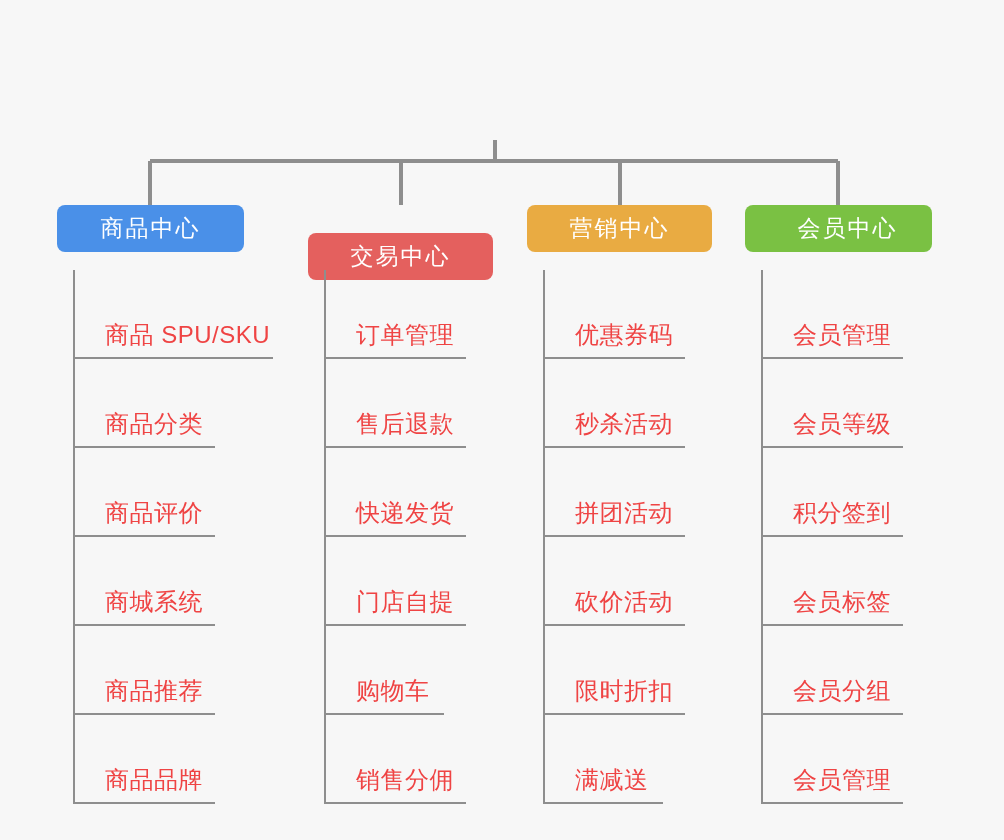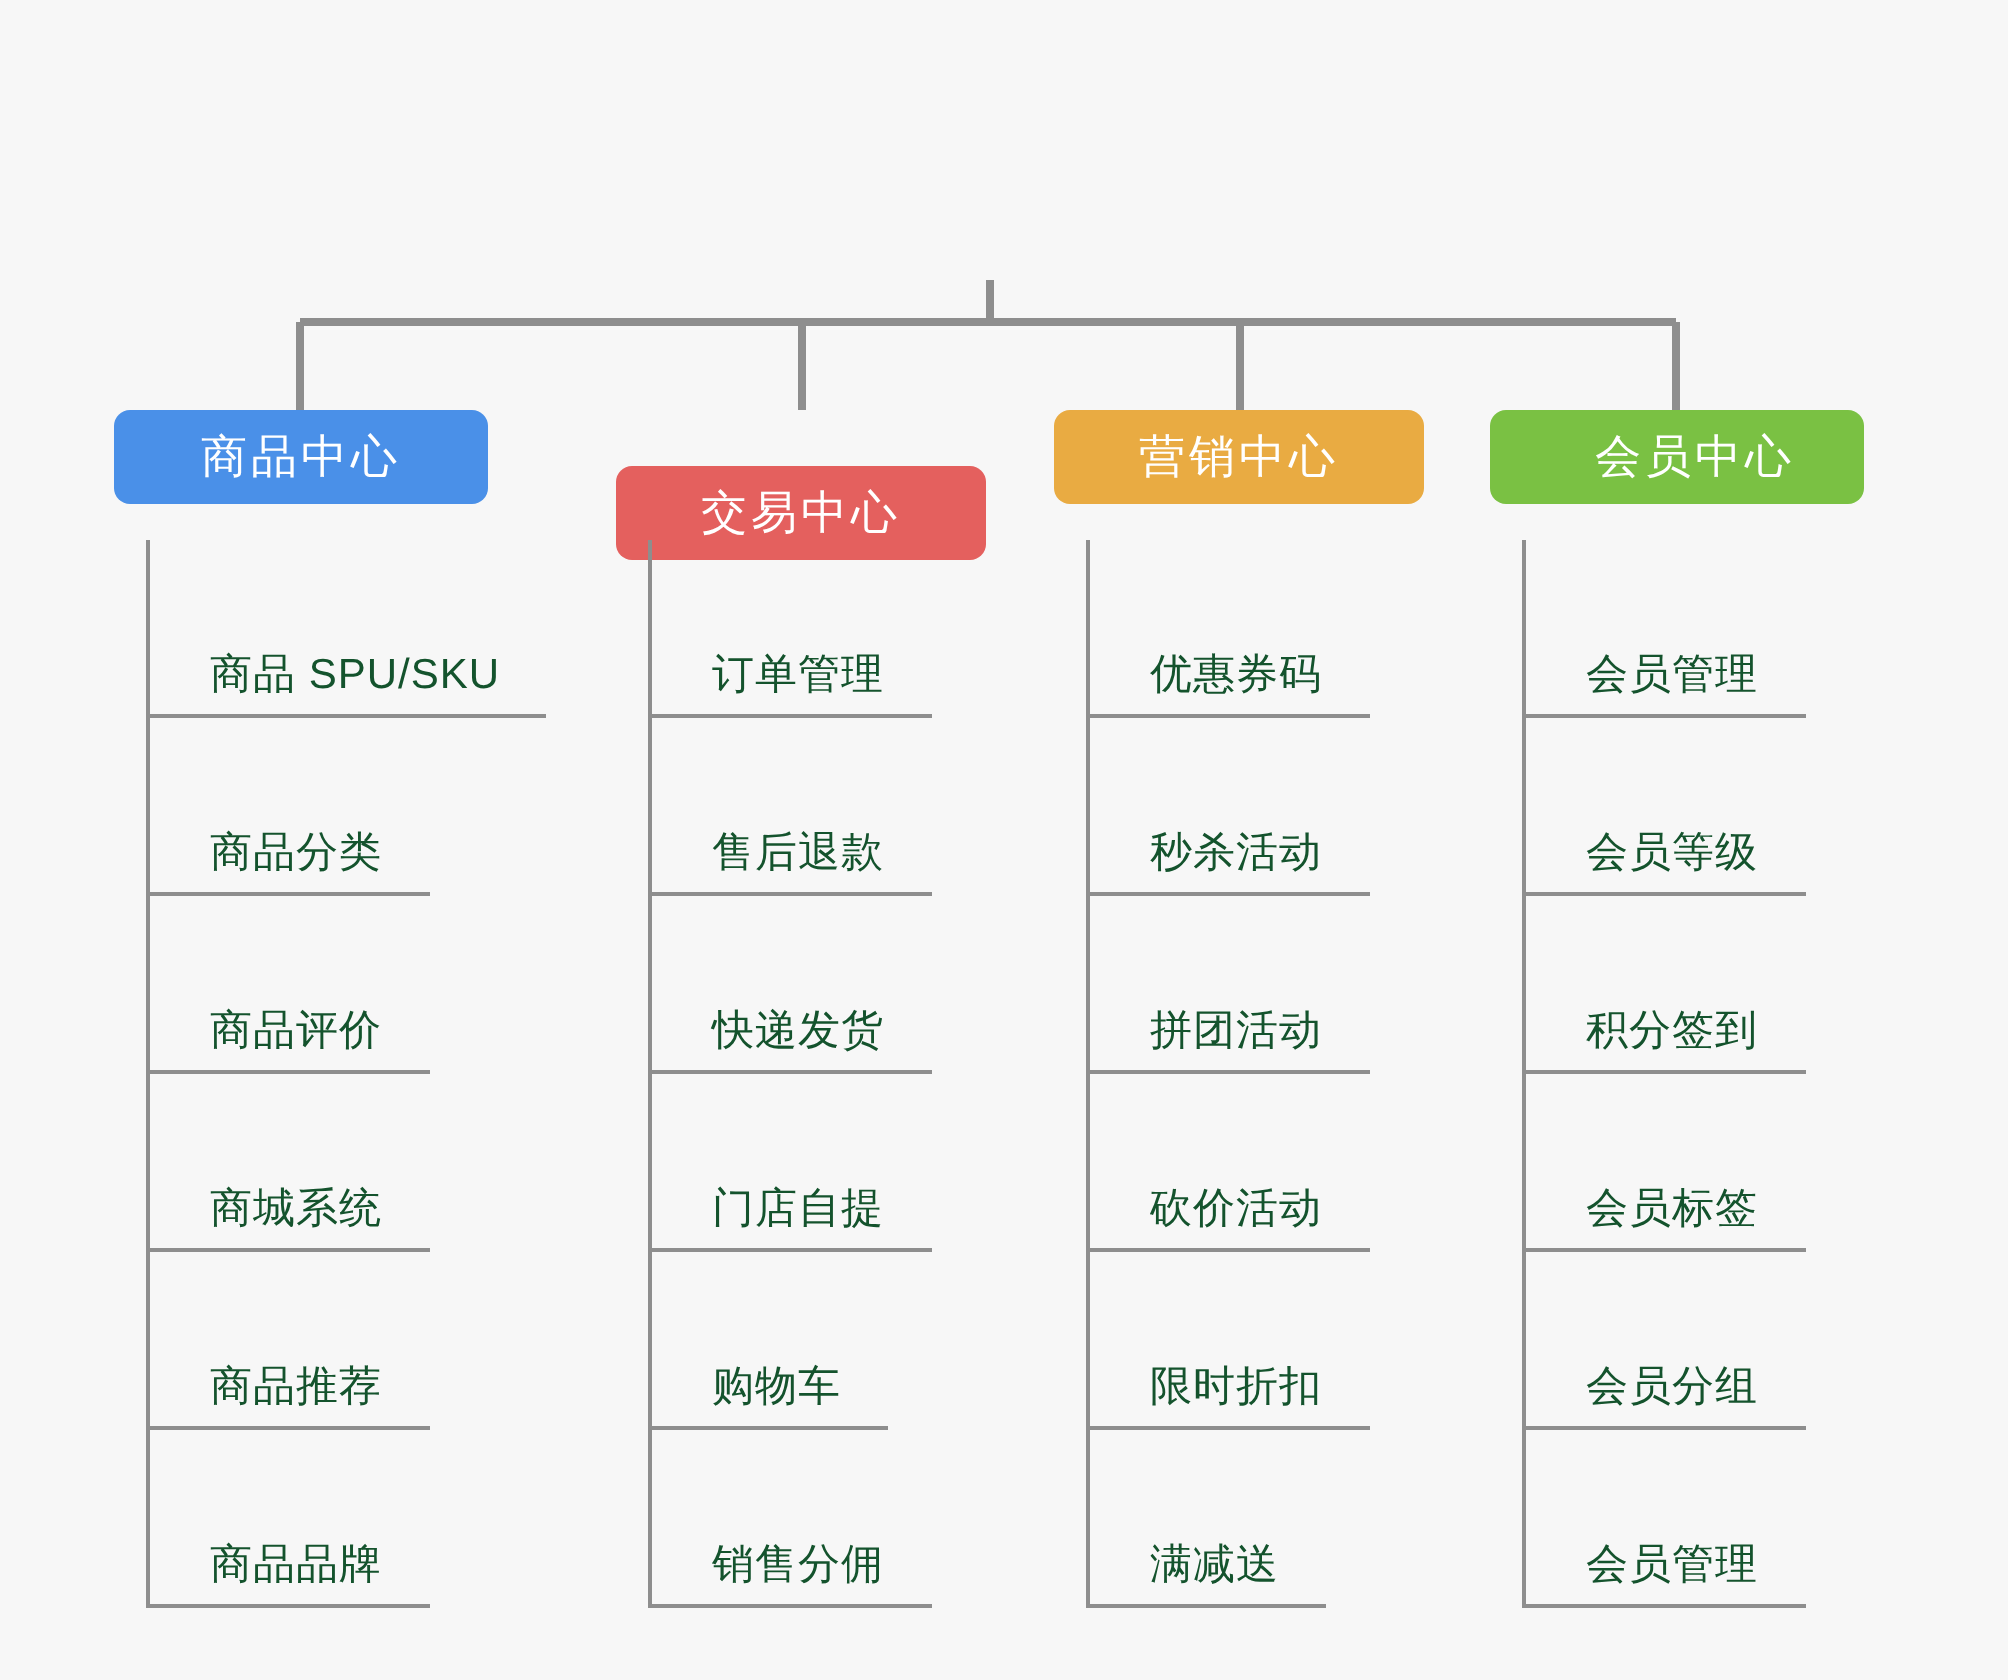--- a/index.html
+++ b/index.html
@@ -92,22 +92,22 @@
   }
   .leaf {
     position: relative;
     height: 89px;
     box-sizing: border-box;
   }
   .leaf-label {
     position: absolute;
     left: 32px;
     bottom: 8px;
-    font-size: 21px;
-    color: #14532d;
+    font-size: 24px;
+    color: #ef4444;
     white-space: nowrap;
     letter-spacing: 0.5px;
   }
   .leaf-underline {
     position: absolute;
     left: 0;
     bottom: 0;
     height: 2px;
     background: #8e8e8e;
   }

